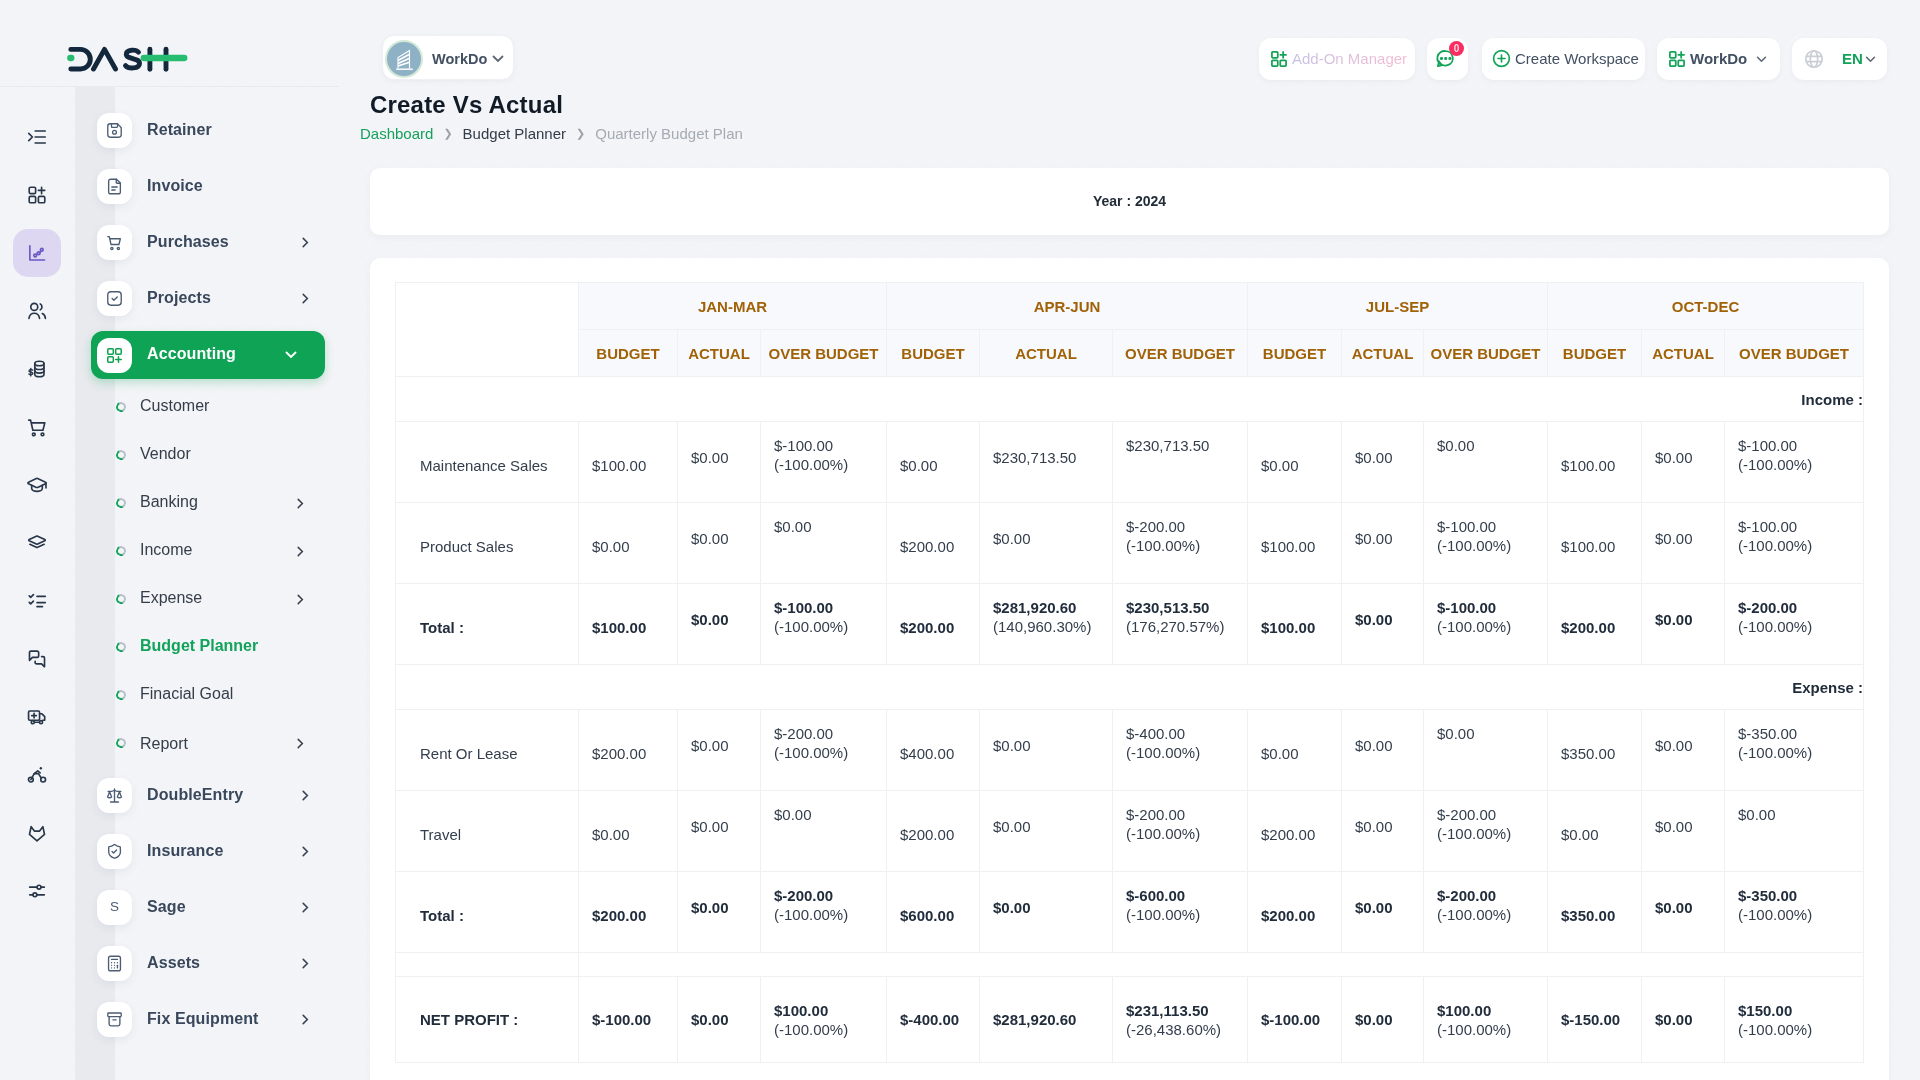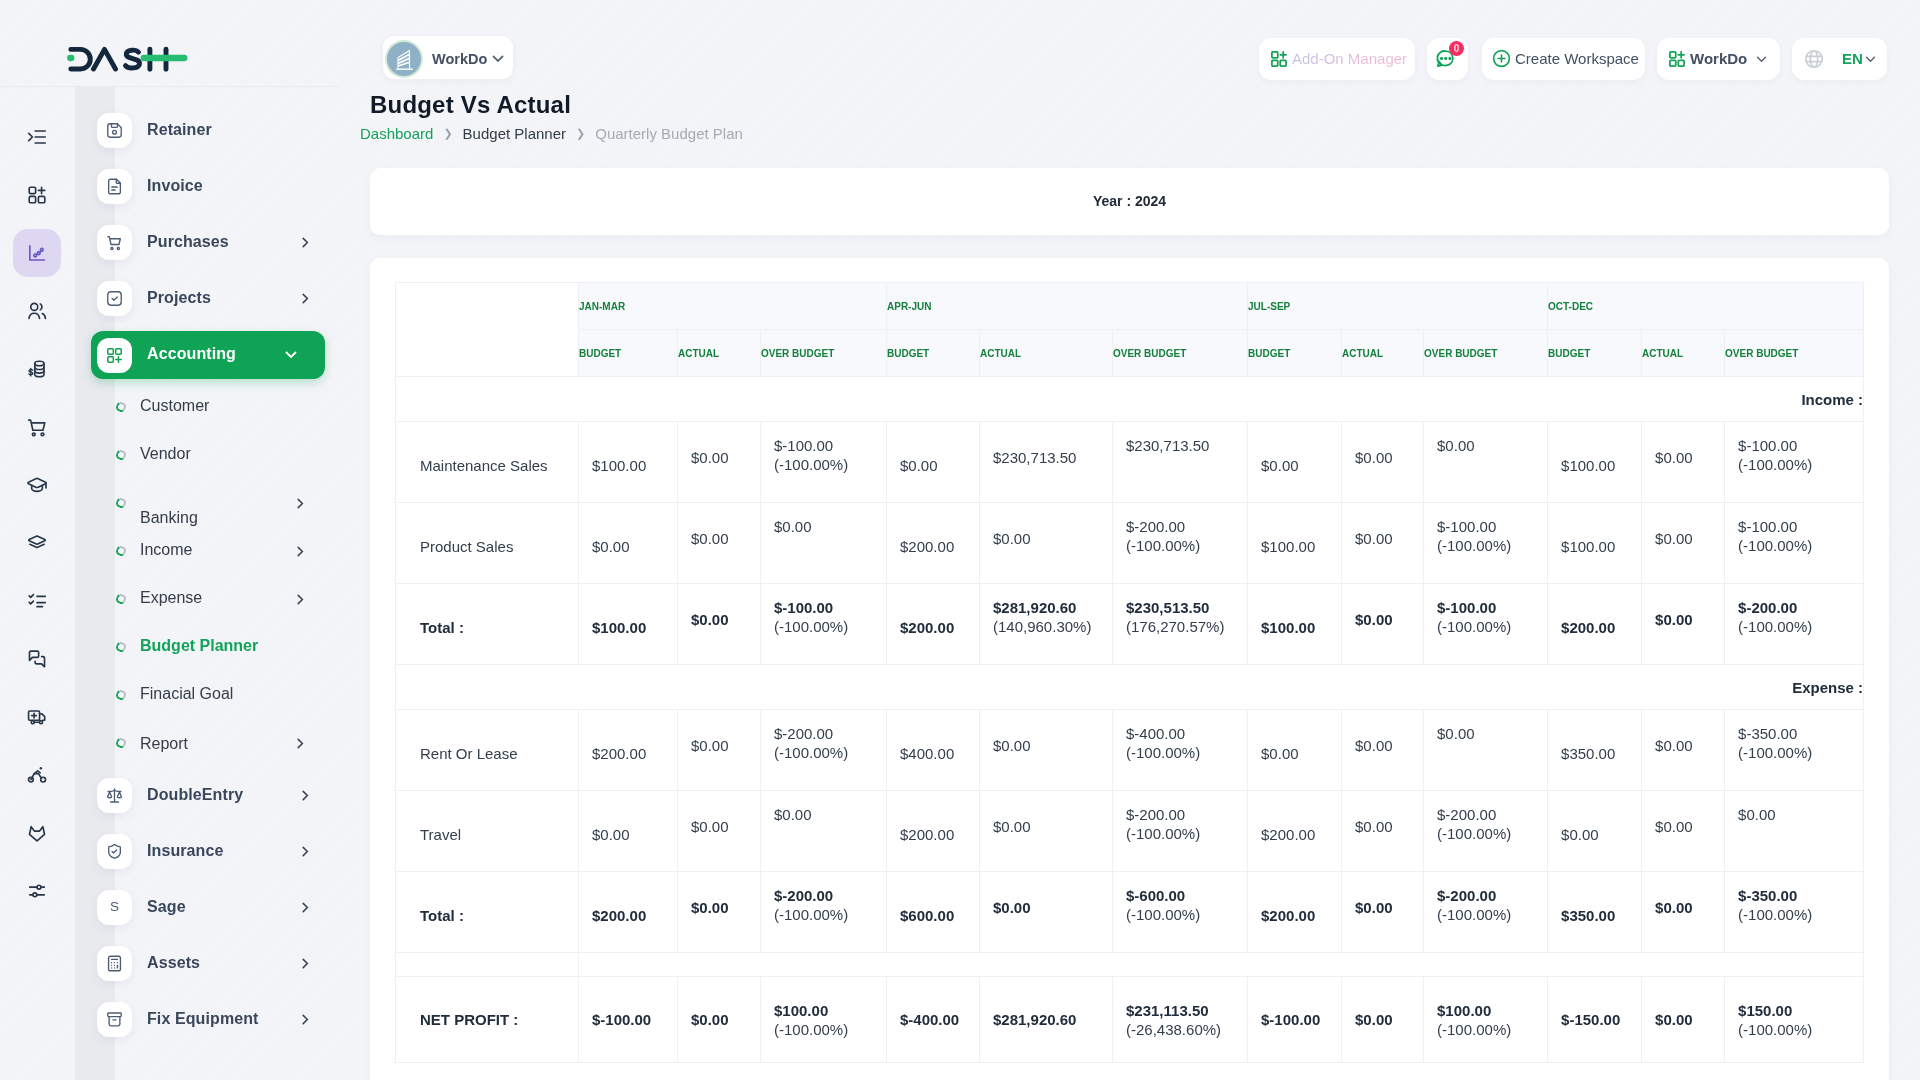--- a/index.html
+++ b/index.html
@@ -61,21 +61,21 @@
   #enbtn .lbl { left:42px; color:#13a459; font-weight:700; font-size:15px;margin-left:8px; }
 
   
   .card { position:absolute; left:370px; width:1519px; background:#fff; border-radius:10px; box-shadow:0 3px 8px rgba(120,140,170,.07); }
   #yearcard { top:168px; height:67px; text-align:center; line-height:67px; font-size:14px; font-weight:700; color:#222c39; }
   #tablecard { top:258px; height:840px; }
 
   
   table { position:absolute; left:25px; top:24px; border-collapse:collapse; table-layout:fixed; width:1469px; font-size:15px; color:#333e4c; }
   td,th { border:1px solid #eef0f3; vertical-align:middle; padding:0; }
-  thead th { background:#f8f9fd; font-size:10px; font-weight:700; color:#15803d; text-align:left; }
+  thead th { background:#f8f9fd; font-size:15px; font-weight:700; color:#a16207; text-align:center; }
   tr.hq { height:47px; }
   tr.hc { height:47px; }
   th.corner { background:#fff; }
   tr.sec { height:45px; }
   tr.sec td { font-weight:700; color:#222d3c; padding-left:25px;text-align:right; }
   tr.data { height:81px; }
   tr.data td.lbl { padding-left:24px; }
   tr.data td.num { padding-left:13px; }
   td .l2 { line-height:19px; }
   .dn { position:relative; top:3.5px; }
@@ -255,21 +255,21 @@
 <div class="subitem" style="top:395px;height:24px">
       <span class="bullet" style="top:7px"></span>
       <span class="sublabel" style="top:2px;">Customer</span>
     </div>
 <div class="subitem" style="top:443px;height:24px">
       <span class="bullet" style="top:7px"></span>
       <span class="sublabel" style="top:2px;">Vendor</span>
     </div>
 <div class="subitem" style="top:491px;height:24px">
       <span class="bullet" style="top:7px"></span>
-      <span class="sublabel" style="top:18px;text-align:right;">Banking</span>
+      <span class="sublabel" style="top:2px;text-align:right;">Banking</span>
       <svg class="subchev" style="top:7px" width="11" height="11" viewBox="0 0 8 12" fill="none" stroke="#3a4352" stroke-width="1.7" stroke-linecap="round">
         <path d="M1.5 1.5 6 6l-4.5 4.5"></path>
       </svg>
     </div>
 <div class="subitem" style="top:539px;height:24px">
       <span class="bullet" style="top:7px"></span>
       <span class="sublabel" style="top:2px;">Income</span>
       <svg class="subchev" style="top:7px" width="11" height="11" viewBox="0 0 8 12" fill="none" stroke="#3a4352" stroke-width="1.7" stroke-linecap="round">
         <path d="M1.5 1.5 6 6l-4.5 4.5"></path>
       </svg>
@@ -368,21 +368,21 @@
 <path d="M4 20.5 V9.5 L15.5 2.5 V20.5"></path>
 <path d="M4 12.5 L15.5 6.2 M4 15.5 L15.5 10.2 M4 18 L15.5 14.2" stroke-width="1.6"></path>
 <path d="M2.2 21.2 h16.6" stroke-width="1.4"></path>
 </svg>
     </div>
   <span class="t">WorkDo</span>
   <svg class="c" width="12" height="8" viewBox="0 0 12 8" fill="none" stroke="#5b6673" stroke-width="1.8" stroke-linecap="round">
       <path d="M1.5 1.5 L6 6 L10.5 1.5"></path>
     </svg>
 </div>
-<h1>Budget Vs Actual</h1>
+<h1>Create Vs Actual</h1>
 <div id="crumbs"><span class="g">Dashboard</span><span class="sep">❯</span><span>Budget Planner</span><span class="sep">❯</span><span class="mut">Quarterly Budget Plan</span></div>
 
 <div class="hbtn" id="addon">
   <svg style="position:absolute;left:10px;top:11px" width="20" height="20" viewBox="0 0 24 24" fill="none" stroke="#15a257" stroke-width="2.1" stroke-linecap="round">
       <rect x="3.5" y="3.5" width="7" height="7" rx="1"></rect>
       <rect x="3.5" y="13.5" width="7" height="7" rx="1"></rect>
       <rect x="13.5" y="13.5" width="7" height="7" rx="1"></rect>
       <path d="M17 3.5v7M13.5 7h7"></path>
     </svg>
   <span class="lbl">Add-On Manager</span>

